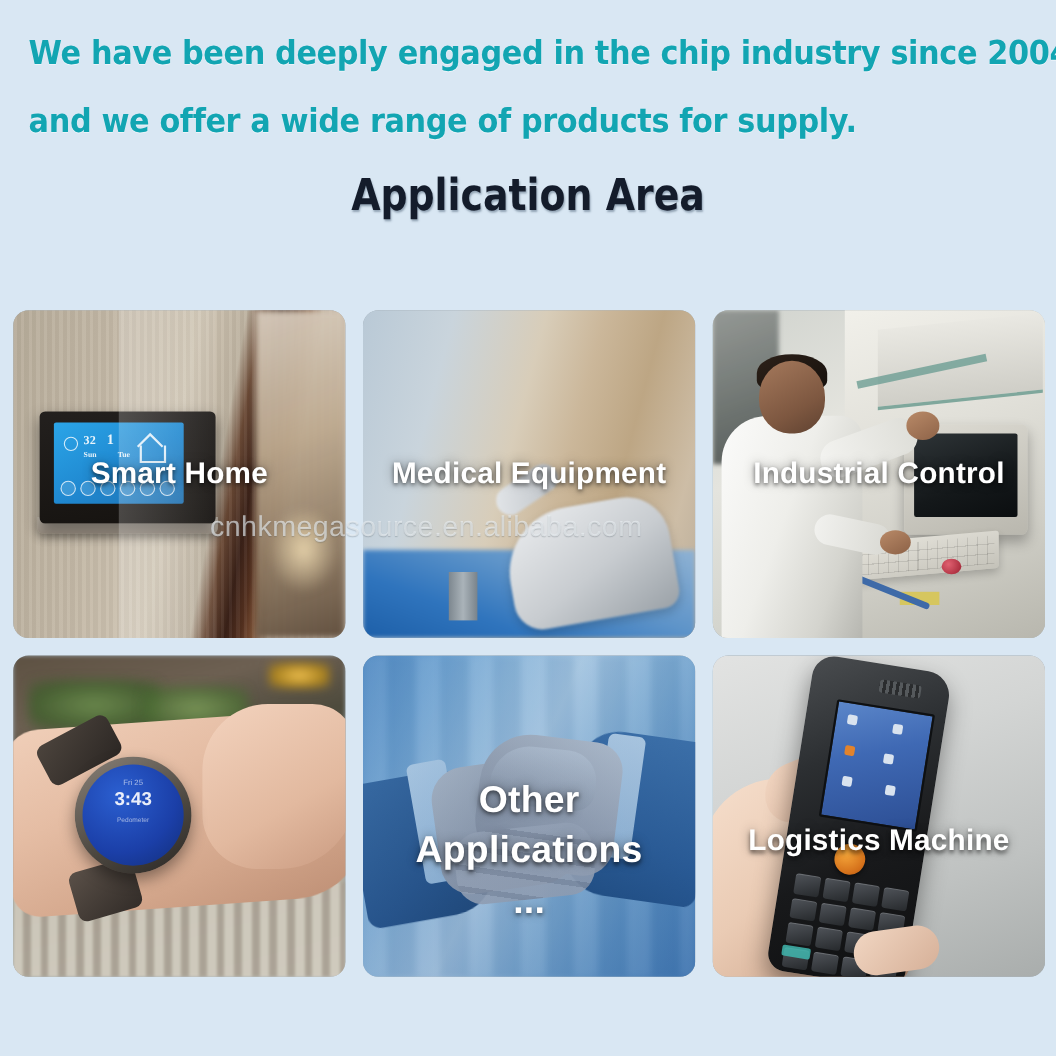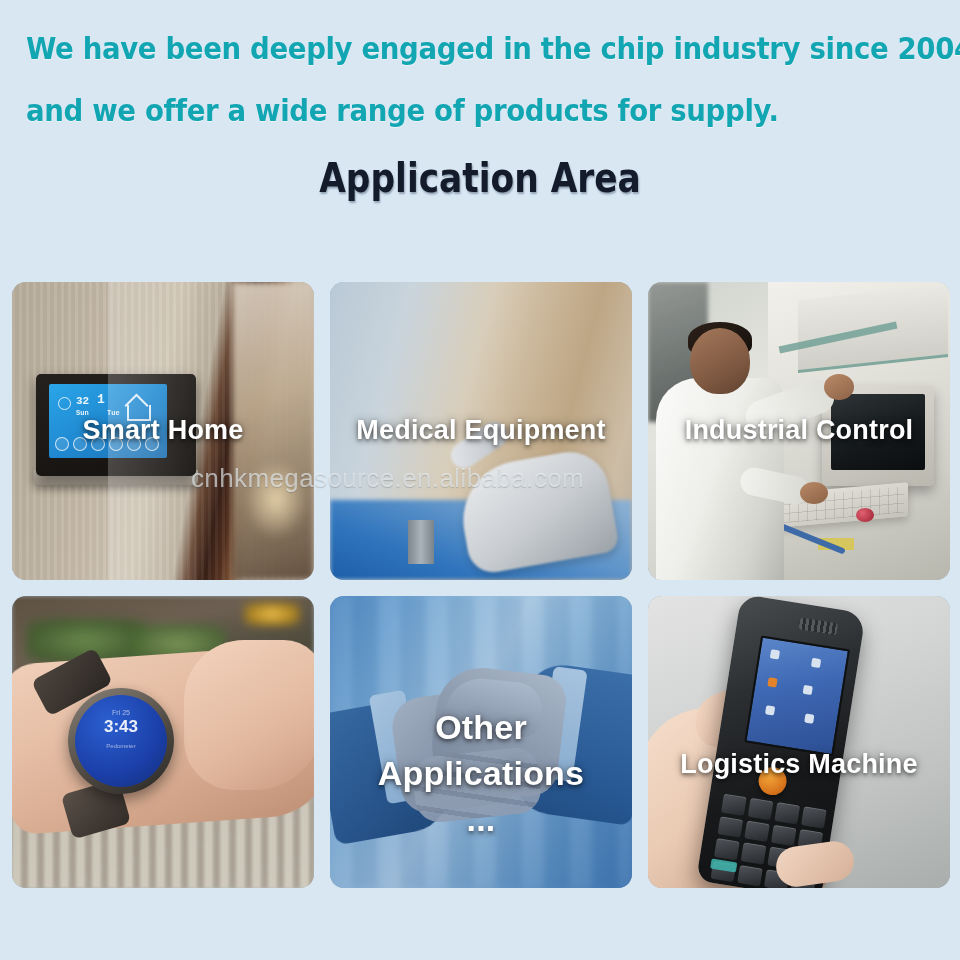--- a/index.html
+++ b/index.html
@@ -110,21 +110,21 @@
     border-radius:2px;overflow:hidden;}
   .sh-house{position:absolute;right:14px;top:13px;width:26px;height:24px;}
   .sh-house:before{content:"";position:absolute;left:0;top:8px;width:20px;height:14px;
     border:2px solid rgba(255,255,255,.85);border-top:none;}
   .sh-house:after{content:"";position:absolute;left:1px;top:0px;width:15px;height:15px;
     border-left:2px solid rgba(255,255,255,.85);border-top:2px solid rgba(255,255,255,.85);
     transform:rotate(45deg);}
   .sh-wicon{position:absolute;border-radius:50%;border:1.6px solid rgba(255,255,255,.8);}
   .sh-i1{left:9px;top:13px;width:11px;height:11px;}
   .sh-txt{position:absolute;color:rgba(255,255,255,.9);font-size:7px;font-weight:bold;
-    font-family:Liberation Mono, monospace;line-height:8px;}
+    font-family:Liberation Serif, serif;line-height:8px;}
   .sh-dock{position:absolute;left:6px;bottom:6px;width:106px;height:16px;
     display:flex;gap:4px;align-items:center;}
   .sh-dot{width:12px;height:12px;border-radius:50%;
     border:1.4px solid rgba(255,255,255,.75);background:rgba(255,255,255,.12);}
   .sh-sheen{position:absolute;left:96px;top:0;width:88px;height:100%;
     background:linear-gradient(90deg,rgba(255,255,255,.22),rgba(255,255,255,.05));}
 
   
   .md-bg{position:absolute;inset:0;
     background:linear-gradient(105deg,#b9c9d6 0%,#c9d4dc 22%,#d8cdb9 44%,#cbb79a 58%,#bda684 72%,#cdbda6 88%,#b9ac99 100%);}

